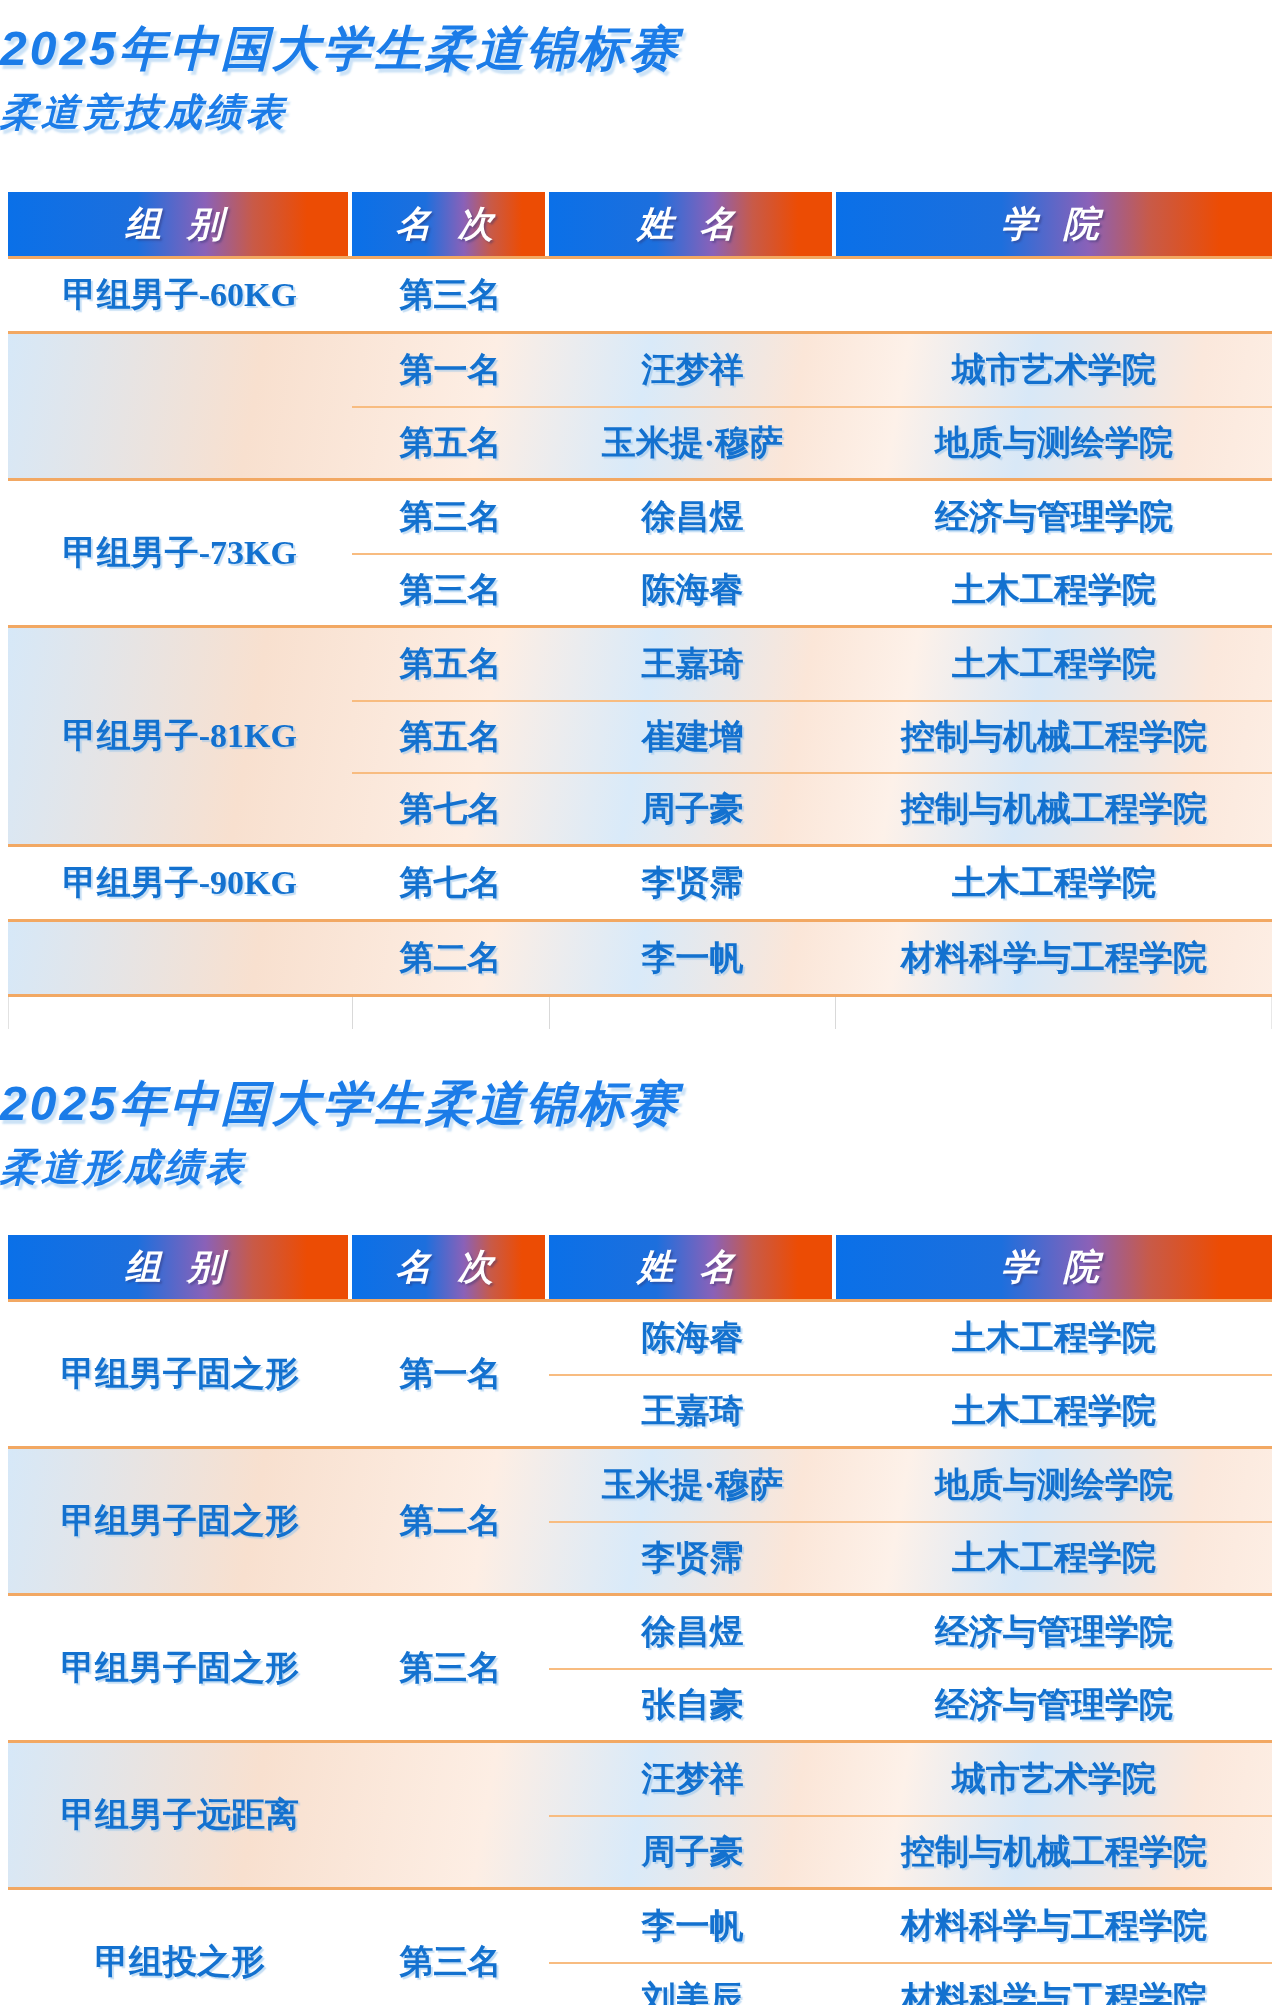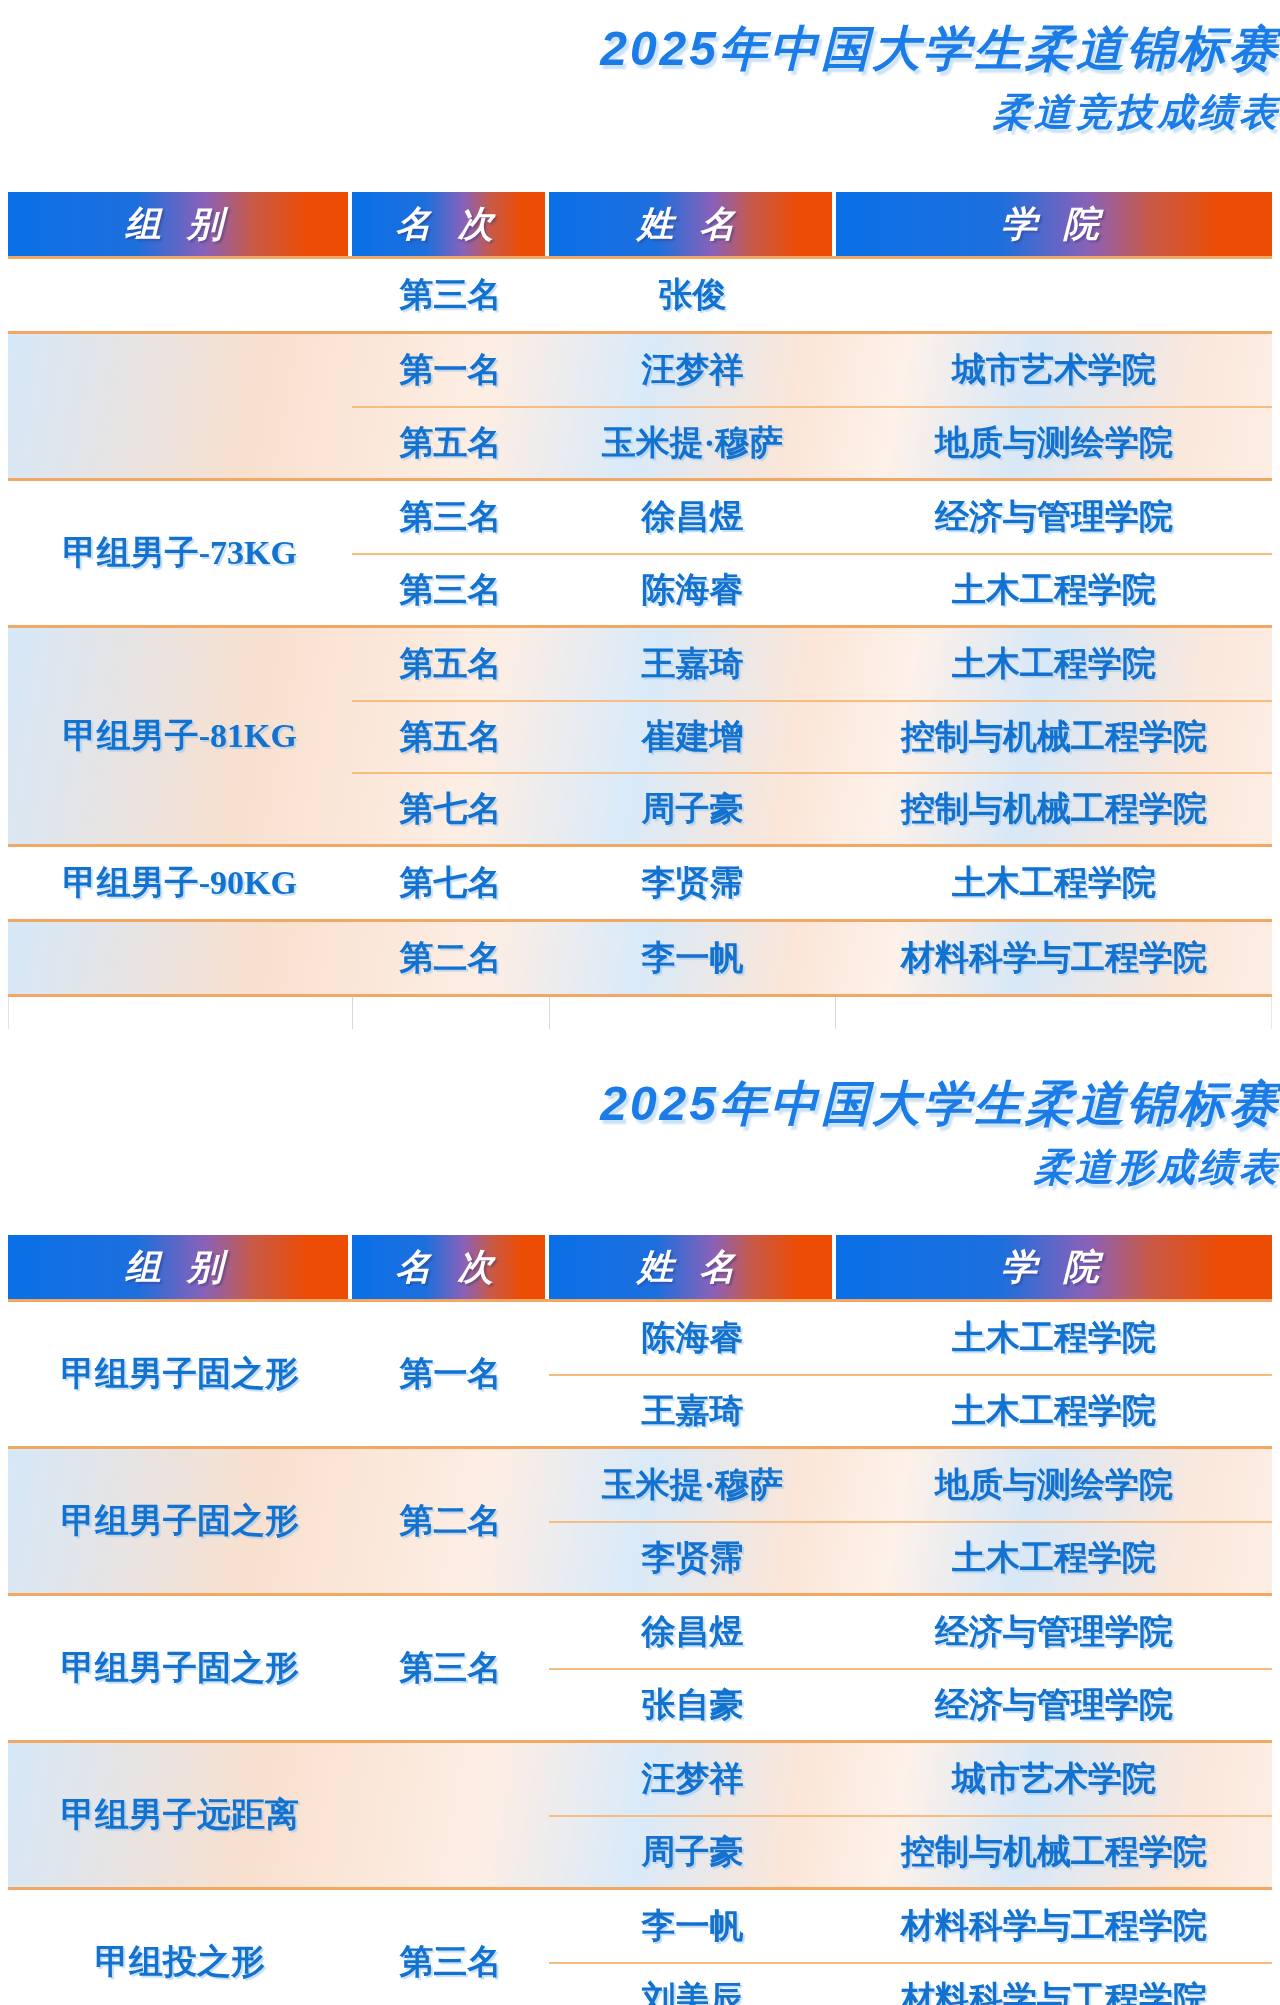--- a/index.html
+++ b/index.html
@@ -4,21 +4,21 @@
 <style>
   * { margin:0; padding:0; box-sizing:border-box; }
   html,body { background:#ffffff; }
   body {
     width:1280px; height:2005px; overflow:hidden;
     font-family:"Liberation Serif","DejaVu Serif",serif;
   }
   .page { width:1280px; }
 
   
-  .title-wrap { text-align:right; }
+  .title-wrap { text-align:left; }
   .title-wrap.t1 { padding:18px 0 52px; }
   .title-wrap.t2 { padding:44px 0 40px; }
   .title-line1, .title-line2 {
     color:#1b7ce8;
     font-family:"Liberation Sans","DejaVu Sans",sans-serif;
     font-weight:900; font-style:italic;
     letter-spacing:3px;
     text-shadow:3px 4px 2px rgba(140,190,235,0.45);
   }
   .title-line1 { font-size:48px; line-height:62px; }
@@ -92,22 +92,22 @@
 
     <div class="jtable">
       <div class="thead">
         <div class="th">组 别</div>
         <div class="th">名 次</div>
         <div class="th">姓 名</div>
         <div class="th">学 院</div>
       </div>
 
       <div class="tgroup">
+        <div class="cell c-group">甲组男子-60KG</div>
         <div class="cell c-rank">第三名</div>
-        <div class="cell c-name">张俊</div>
       </div>
 
       <div class="tgroup shaded">
         <div class="cell c-rank">第一名</div>
         <div class="cell c-name">汪梦祥</div>
         <div class="cell c-college">城市艺术学院</div>
         <div class="cell c-rank rsep">第五名</div>
         <div class="cell c-name rsep">玉米提·穆萨</div>
         <div class="cell c-college rsep">地质与测绘学院</div>
       </div>

